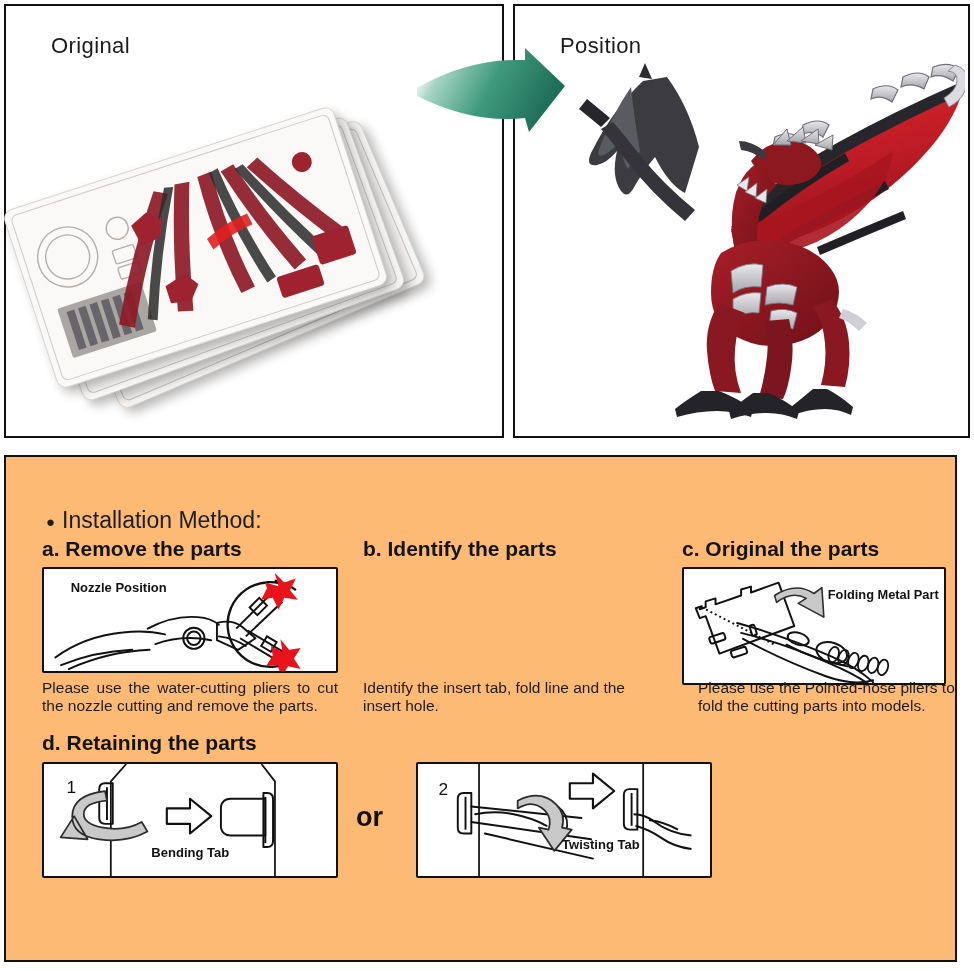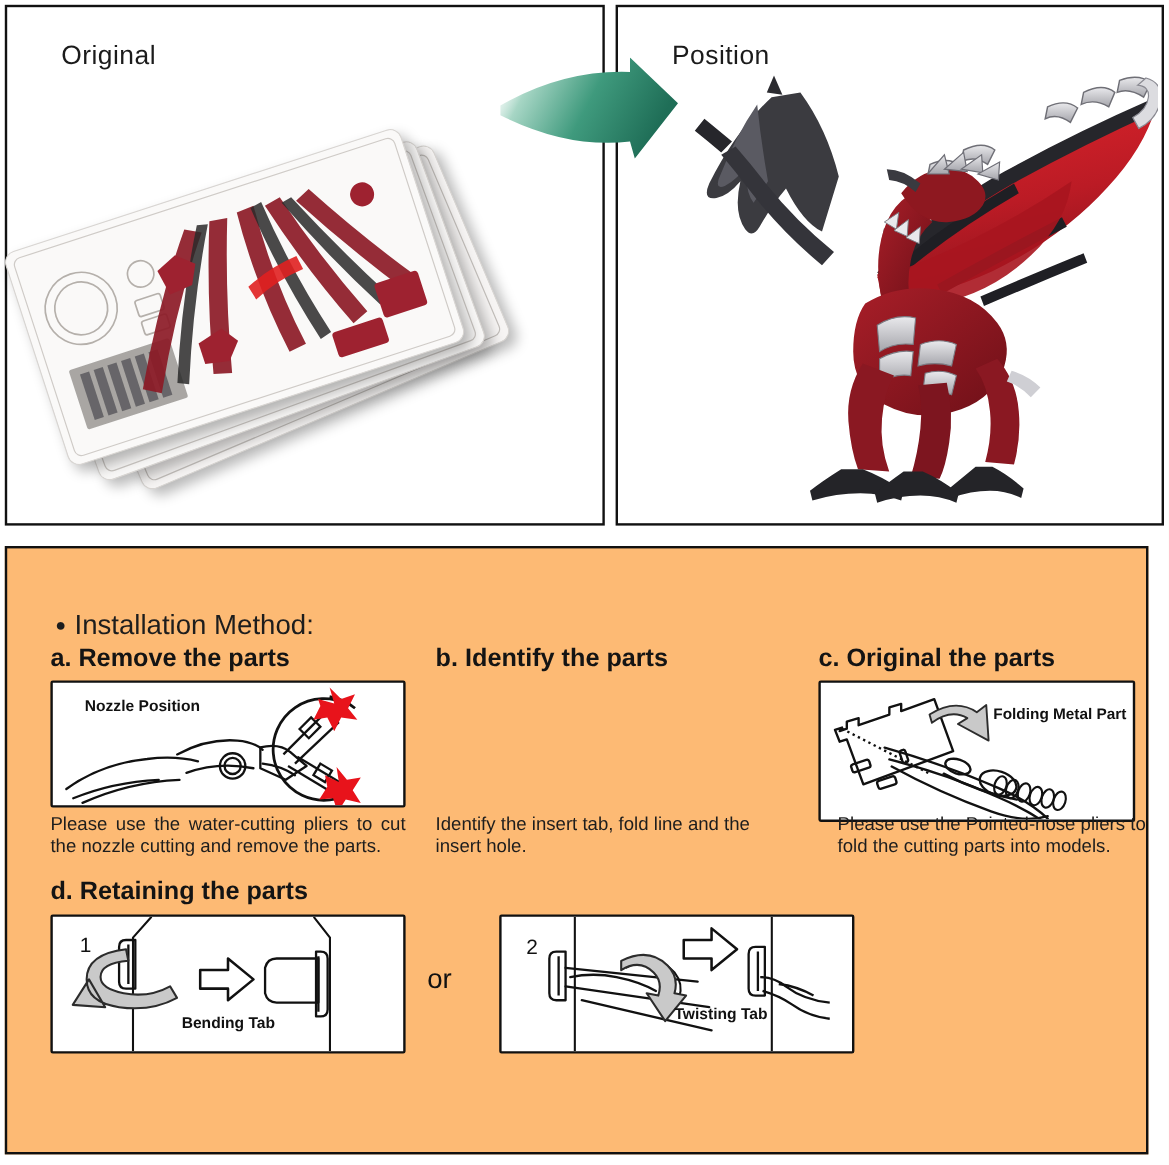--- a/index.html
+++ b/index.html
@@ -73,21 +73,21 @@
 
   .caption{
     position:absolute;font-size:15.5px;line-height:1.15;color:#1d1d1d;
     font-family:"Liberation Sans", sans-serif;
   }
   #cap-a{left:36px;top:222px;width:296px;text-align:justify;}
   #cap-b{left:357px;top:222px;width:296px;}
   #cap-c{left:676px;top:222px;width:272px;margin-left:16px;}
 
   #or-label{
-    position:absolute;left:350px;top:345px;font-weight:normal;font-size:23px;color:#111;
+    position:absolute;left:350px;top:345px;font-weight:bold;font-size:27px;color:#111;
   }
 
   .figsvg{position:absolute;left:0;top:0;width:100%;height:100%;}
 </style>
 </head>
 <body>
 
 <div class="top-row">
 
   <div class="panel" id="panel-original">

